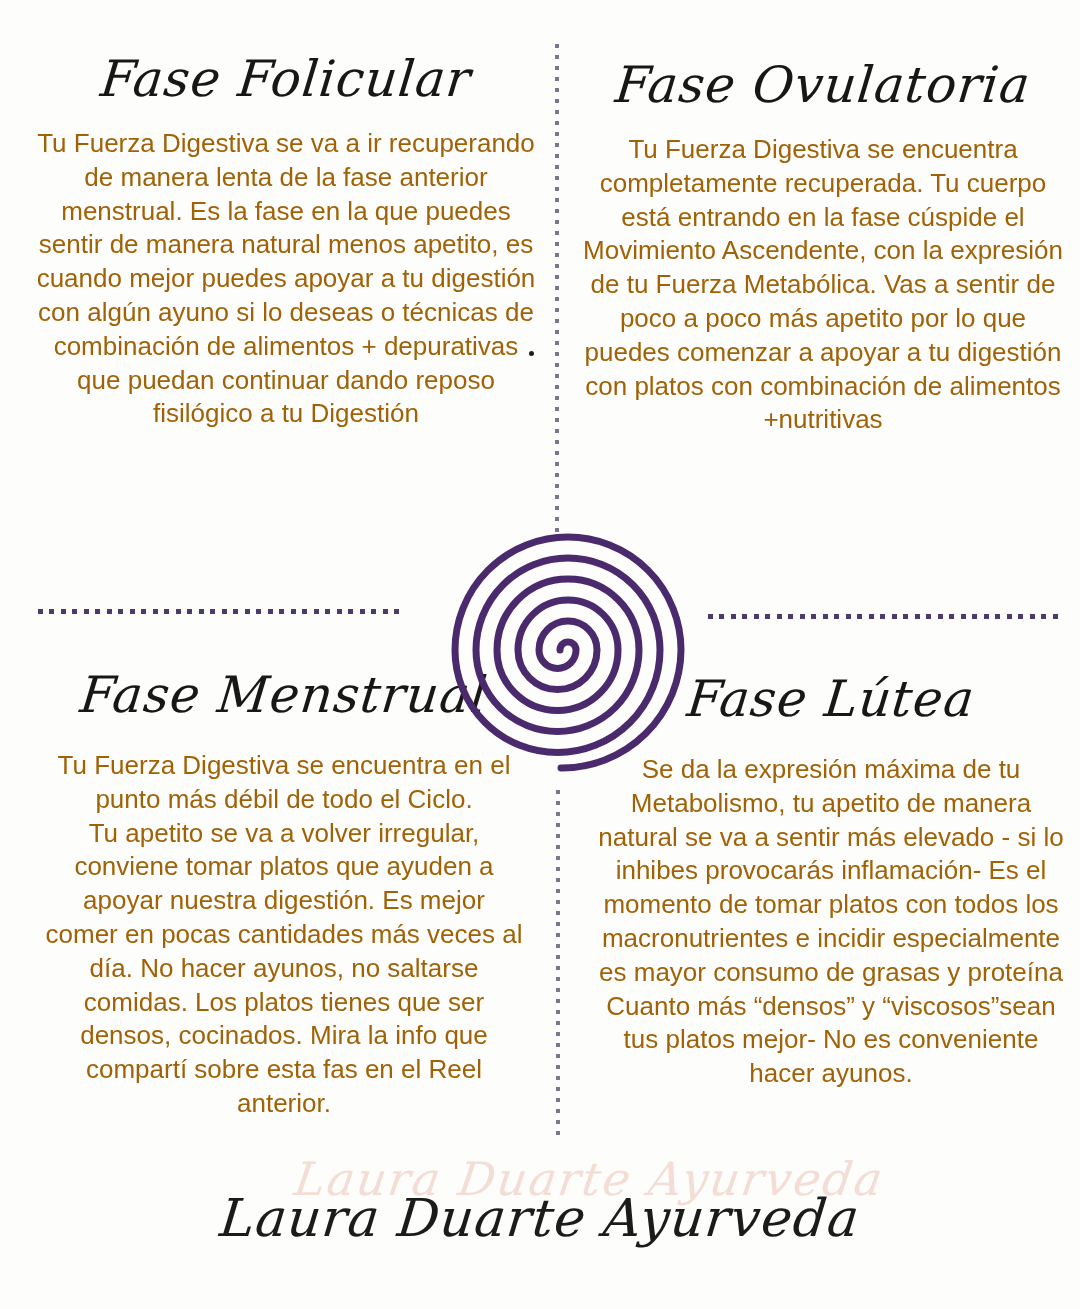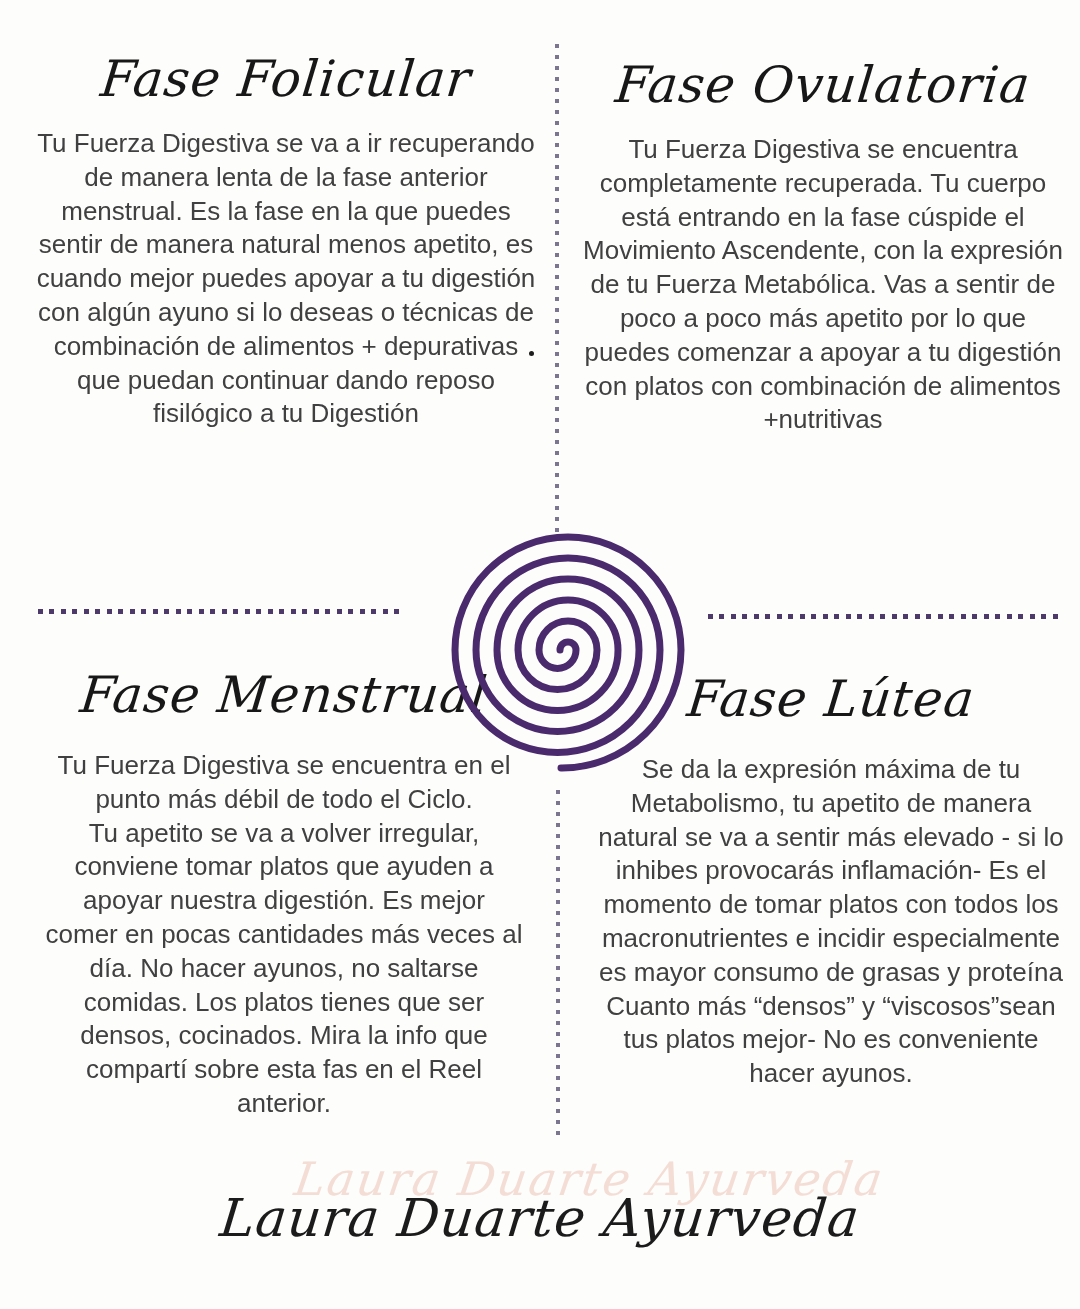--- a/index.html
+++ b/index.html
@@ -23,21 +23,21 @@
     color:#171717;
     letter-spacing:1px;
     transform:skewX(-6deg);
     margin:0 0 20px 0;
     line-height:1.1;
   }
   .quad-body{
     font-size:26px;
     line-height:1.3;
     white-space:pre-line;
-    color:#404040;
+    color:#a16207;
     margin:0;
   }
   .quad-tl{left:30px;  top:52px;  width:512px;}
   .quad-tr{left:583px; top:58px;  width:480px;}
   .quad-bl{left:45px;  top:668px; width:478px;}
   .quad-br{left:596px; top:672px; width:470px;}
   .quad-bl .quad-title, .quad-br .quad-title{margin-bottom:26px;}
 
   
   .dot-h{

